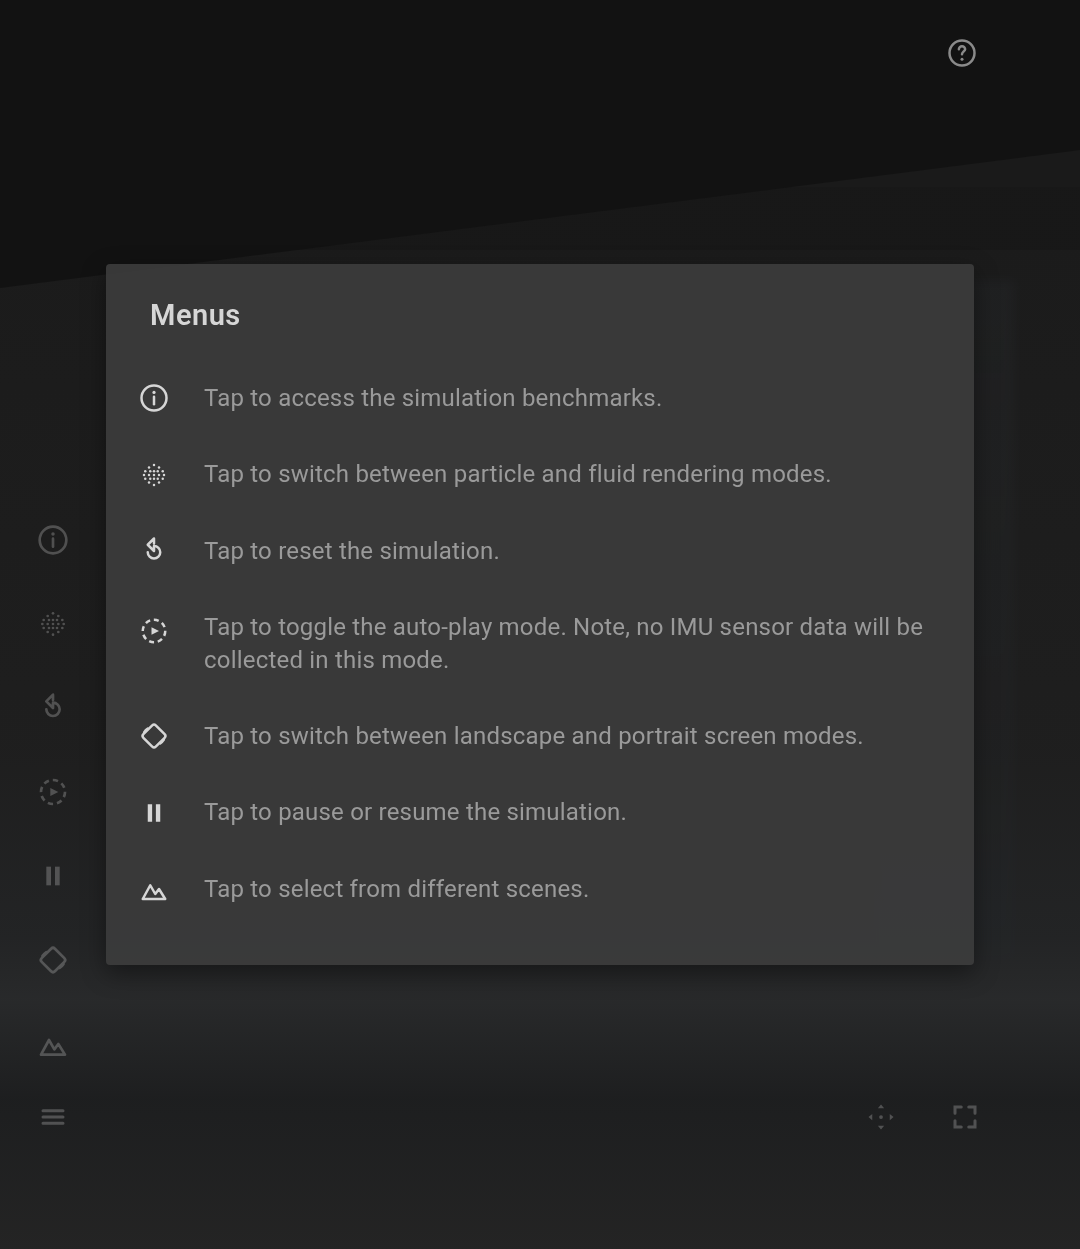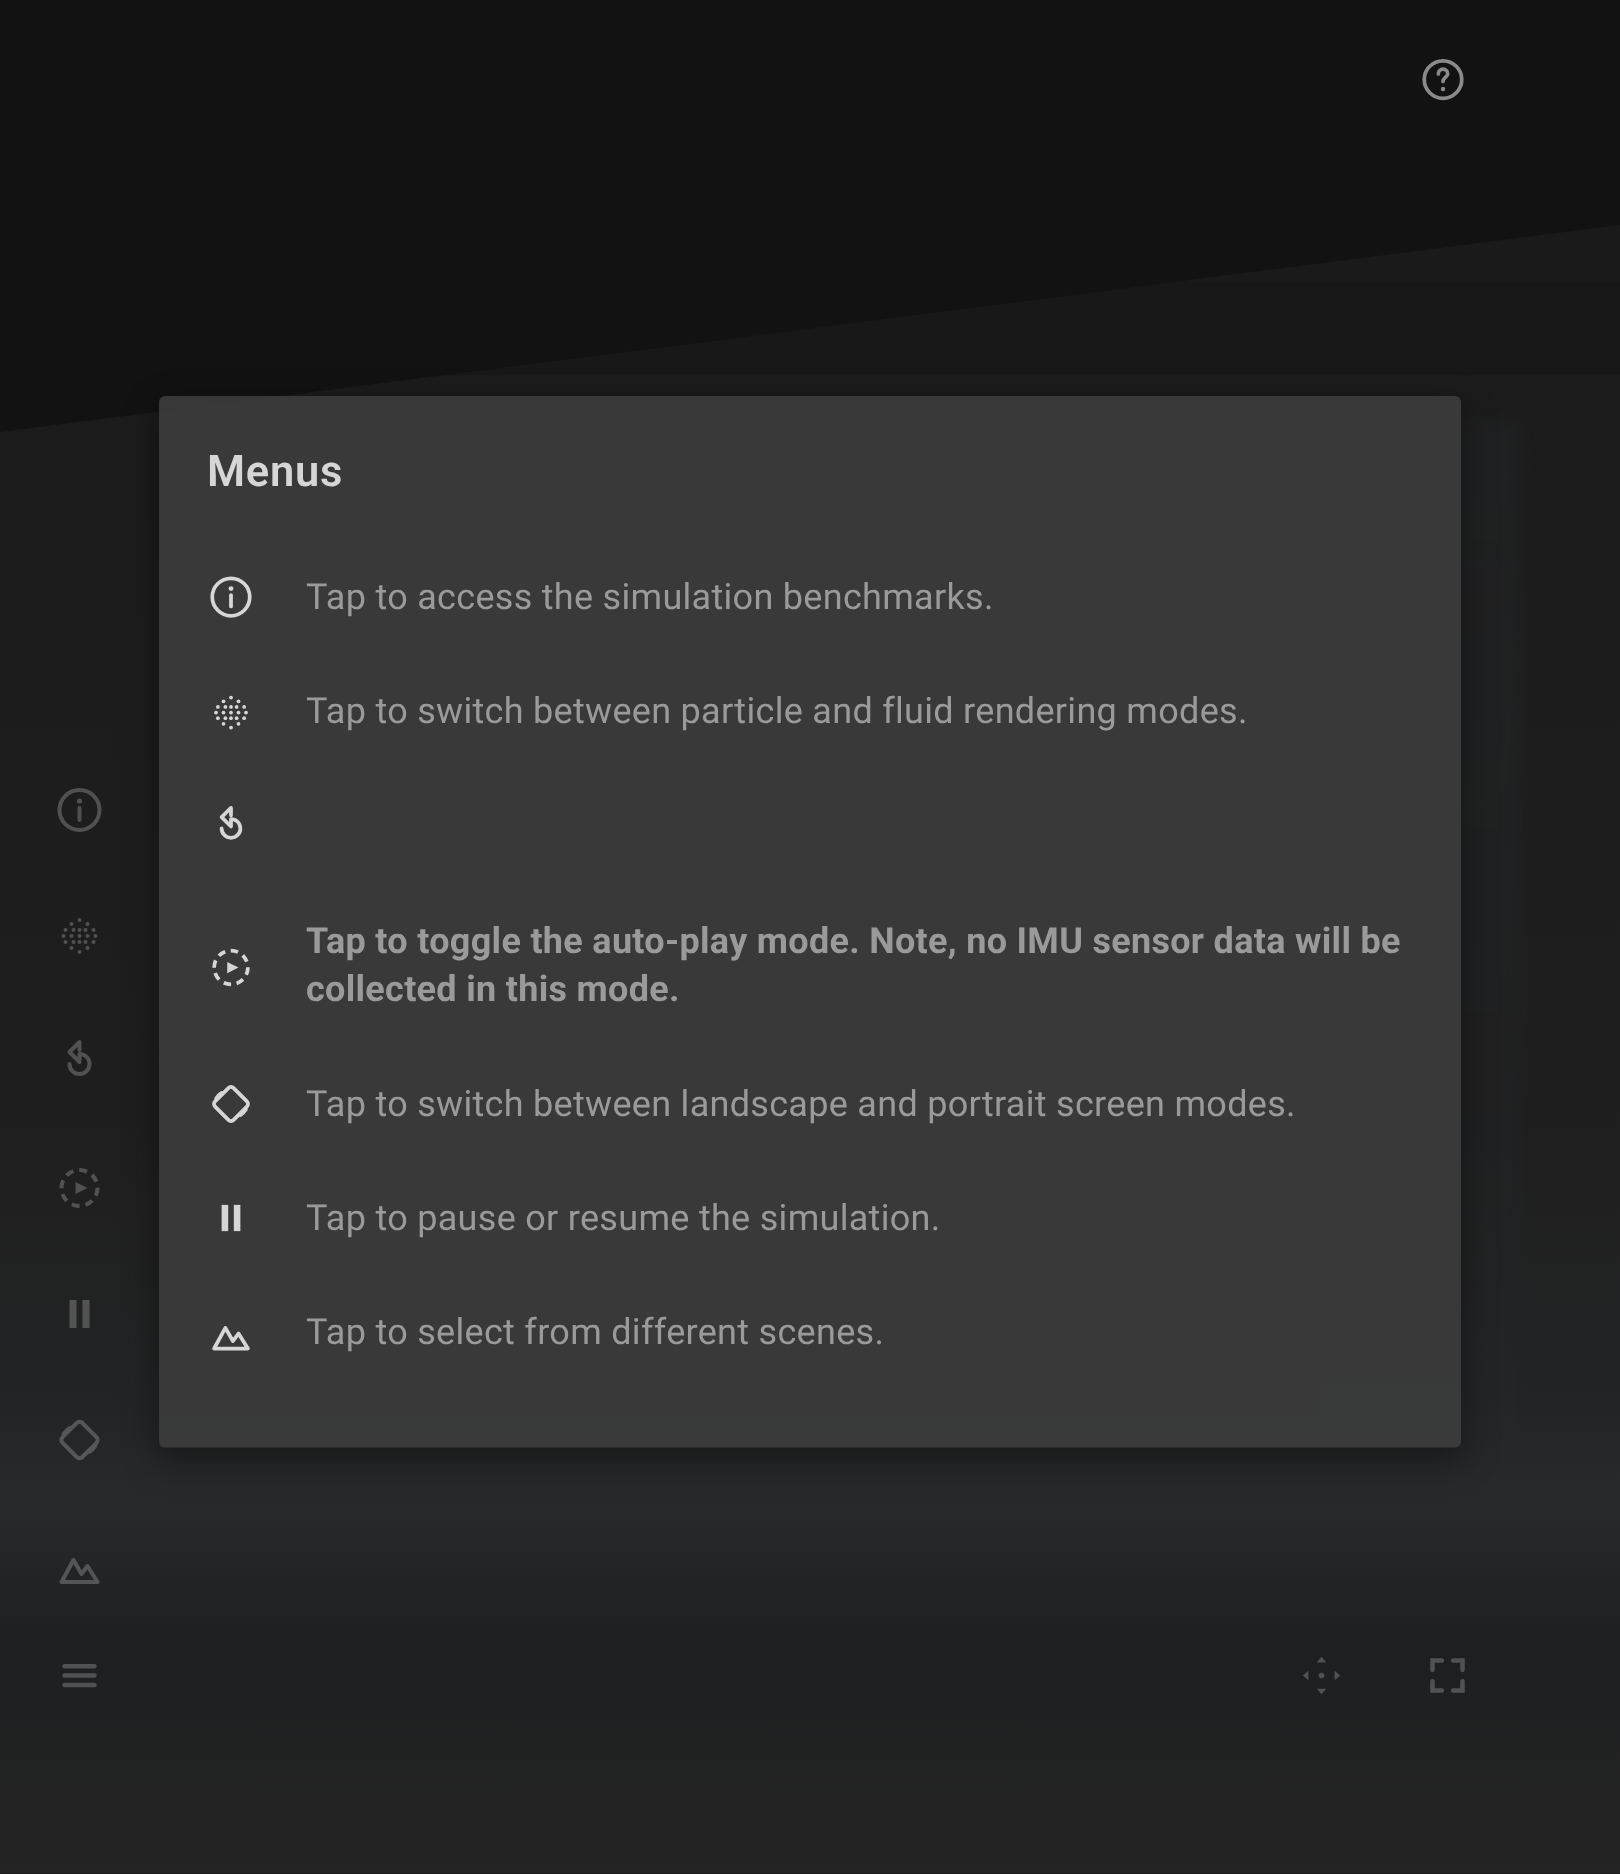--- a/index.html
+++ b/index.html
@@ -119,32 +119,31 @@
     width: 804px;
     background: rgba(60,60,60,0.92);
     border-radius: 4px;
     padding: 34px 32px 38px 32px;
     box-shadow: 0 8px 24px rgba(0,0,0,0.4);
   }
   .popover-title {
     font-size: 29px;
     font-weight: 600;
     color: #d6d6d6;
-    margin: 0 0 28px 0;
+    margin: 0 0 28px 12px;
     letter-spacing: 0.5px;
   }
   .menu-row {
     display: flex;
     align-items: center;
     gap: 34px;
     padding: 22px 0;
   }
   .menu-row.multiline {
-    align-items: center;
-    font-weight: bold;
+    align-items: flex-start;
   }
   .menu-row.multiline .menu-icon {
     margin-top: 4px;
   }
   .menu-icon {
     flex: 0 0 auto;
     width: 32px;
     height: 32px;
     display: flex;
     align-items: center;
@@ -320,20 +319,21 @@
       </span>
     <span class="menu-text">Tap to switch between particle and fluid rendering modes.</span>
   </div>
 
   <div class="menu-row">
     <span class="menu-icon">
         <svg width="30" height="30" style="color:#d6d6d6">
           <use href="#sym-reset"></use>
         </svg>
       </span>
+    <span class="menu-text">Tap to reset the simulation.</span>
   </div>
 
   <div class="menu-row multiline">
     <span class="menu-icon">
         <svg width="30" height="30" style="color:#d6d6d6">
           <use href="#sym-autoplay"></use>
         </svg>
       </span>
     <span class="menu-text">Tap to toggle the auto-play mode. Note, no IMU sensor data will be collected in this mode.</span>
   </div>

